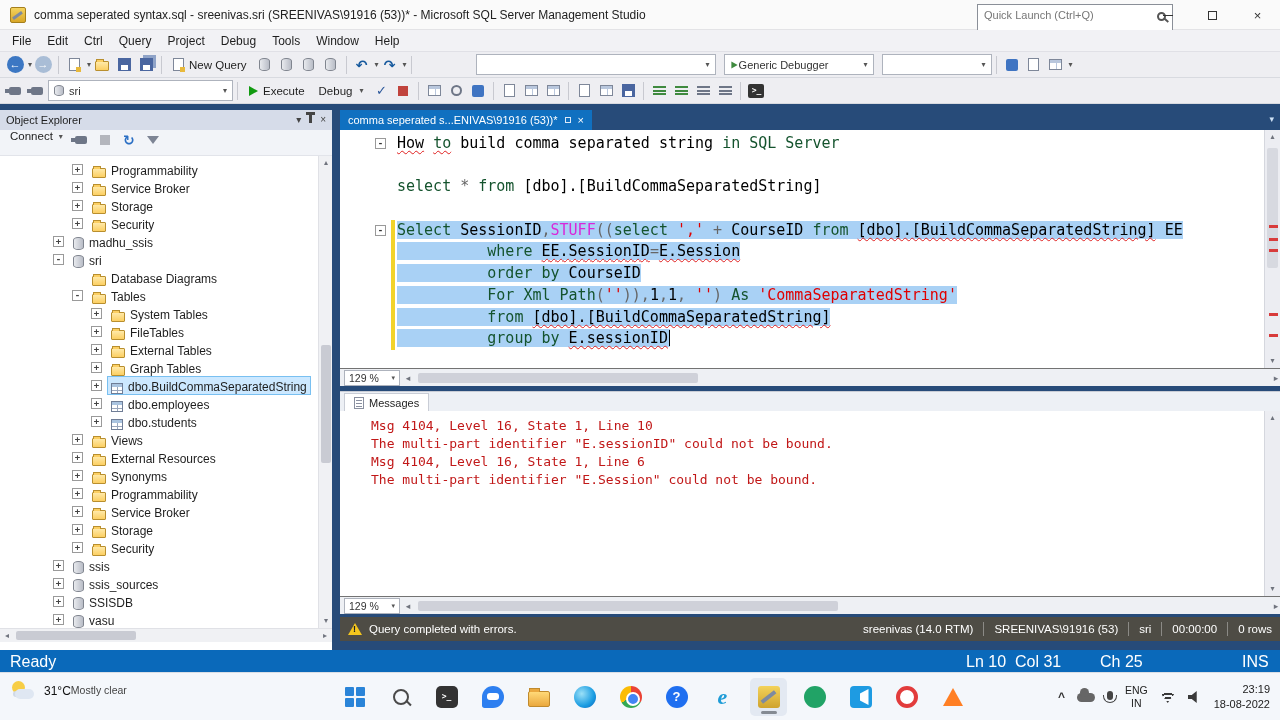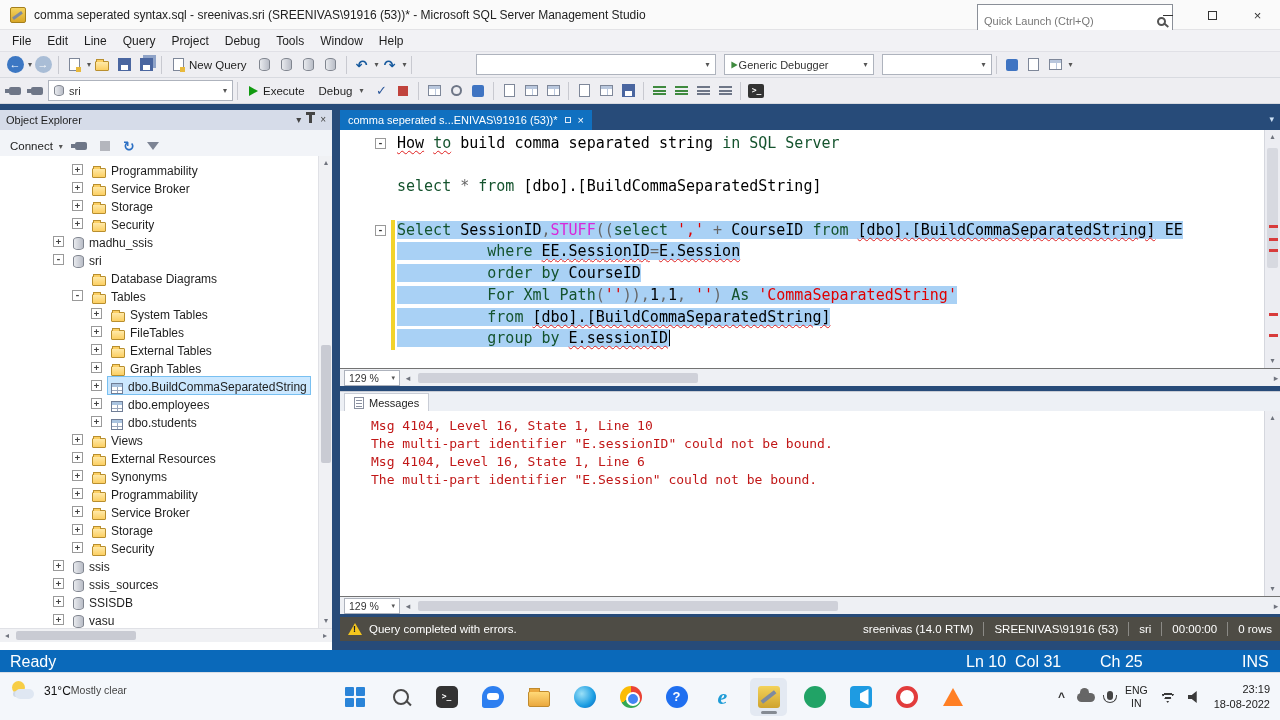--- a/index.html
+++ b/index.html
@@ -5,21 +5,21 @@
   *{margin:0;padding:0;box-sizing:border-box}
   html,body{width:1280px;height:720px;overflow:hidden}
   body{font-family:"Liberation Sans","DejaVu Sans",sans-serif;font-size:12px;color:#1e1e1e;background:#274b79}
   .window{position:relative;width:1280px;height:720px;background:#274b79}
 
   
   .titlebar{position:absolute;left:0;top:0;width:1280px;height:30px;background:#fafafa;display:flex;align-items:center;border-bottom:1px solid #e3e3e6}
   .appico{width:16px;height:16px;margin:0 8px 0 10px;background:linear-gradient(#f4d35e,#d9a728);border:1px solid #a57f1c;border-radius:2px;position:relative;flex:none}
   .appico::after{content:"";position:absolute;left:1px;top:6px;width:11px;height:3px;background:#7d8aa0;transform:rotate(-35deg)}
   .title-text{font-size:12px;color:#222;white-space:nowrap}
-  .quick-launch{position:absolute;left:977px;top:4px;width:196px;height:21px;border:1px solid #8a8f98;background:#fff;display:flex;align-items:center;padding:16px 6px;color:#777;font-size:11px}
+  .quick-launch{position:absolute;left:977px;top:4px;width:196px;height:21px;border:1px solid #8a8f98;background:#fff;display:flex;align-items:flex-end;padding:16px 6px;color:#777;font-size:11px}
   .ql-mag{margin-left:auto;width:9px;height:9px;border:2px solid #555;border-radius:50%;position:relative}
   .ql-mag::after{content:"";position:absolute;width:6px;height:2px;background:#555;right:-5px;bottom:-2px;transform:rotate(40deg)}
   .winbtns{position:absolute;right:0;top:0;height:30px;display:flex}
   .wbtn{width:45px;height:30px;display:flex;align-items:center;justify-content:center;color:#333;font-size:13px}
   .wbtn .bar{width:10px;height:1px;background:#333}
   .wbtn .box{width:9px;height:9px;border:1px solid #333}
 
   
   .menubar{position:absolute;left:0;top:30px;width:1280px;height:22px;background:#f2f2f5;display:flex;align-items:center;padding-left:4px;border-bottom:1px solid #e0e0e6}
   .menu-item{padding:2px 8px;color:#1e1e1e}
@@ -62,21 +62,21 @@
   
   .main{position:absolute;left:0;top:104px;width:1280px;height:546px;background:#274b79}
 
   
   .oe{position:absolute;left:0;top:6px;width:332px;height:540px;background:#fff}
   .oe-header{position:absolute;left:0;top:0;width:332px;height:20px;background:#d6dce9;display:flex;align-items:center;padding:0 6px;font-size:11px;color:#1e1e1e}
   .oe-hicons{margin-left:auto;display:flex;gap:8px;align-items:center;color:#444}
   .oeh{font-size:10px;line-height:10px}
   .pinshape{display:inline-block;width:3px;height:8px;background:#444;position:relative}
   .pinshape::before{content:"";position:absolute;top:-3px;left:-3px;width:9px;height:3px;background:#444}
-  .oe-toolbar{position:absolute;left:0;top:20px;width:332px;height:26px;background:#f2f4f8;border-bottom:1px solid #e2e4ea;display:flex;align-items:center;padding:16px 6px;gap:4px}
+  .oe-toolbar{position:absolute;left:0;top:20px;width:332px;height:26px;background:#f2f4f8;border-bottom:1px solid #e2e4ea;display:flex;align-items:flex-start;padding:0 6px;gap:4px}
   .connect-btn{display:flex;align-items:center;gap:4px;font-size:11.5px;color:#1e1e1e;padding:0 4px}
   .oe-toolbar .ico{width:20px;height:20px}
   .oe-tree{position:absolute;left:0;top:46px;width:318px;height:472px;overflow:hidden;padding-top:4px;background:#fff}
   .tree-row{display:flex;align-items:center;height:18px;font-size:12px;white-space:nowrap}
   .expander{display:inline-block;width:11px;height:11px;flex:none;border:1px solid #9a9a9a;background:#fff;font:700 9px/9px "DejaVu Sans Mono",monospace;text-align:center;color:#444;margin-right:6px}
   .expander.blank{border:none;background:transparent}
   .rowbody{display:flex;align-items:flex-end;gap:5px;padding:0 3px;height:17px}
   .tree-row.selected .rowbody{background:#cce8ff;outline:1px solid #79c0f1}
   .ticon{flex:none;display:inline-block}
   .ticon.i-folder{margin-top:0}
@@ -192,21 +192,21 @@
       <span class="wbtn">
           <span class="box"></span>
         </span>
       <span class="wbtn">×</span>
     </div>
   </div>
 
   <div class="menubar">
       <span class="menu-item">File</span>
       <span class="menu-item">Edit</span>
-      <span class="menu-item">Line</span>
+      <span class="menu-item">Ctrl</span>
       <span class="menu-item">Query</span>
       <span class="menu-item">Project</span>
       <span class="menu-item">Debug</span>
       <span class="menu-item">Tools</span>
       <span class="menu-item">Window</span>
       <span class="menu-item">Help</span>
     </div>
 
   <div class="toolbar toolbar1">
     <span class="ico">

